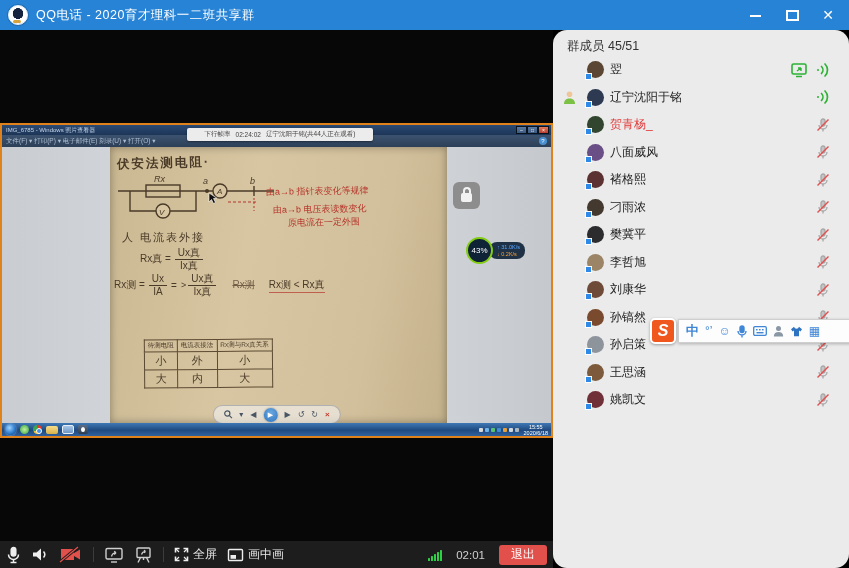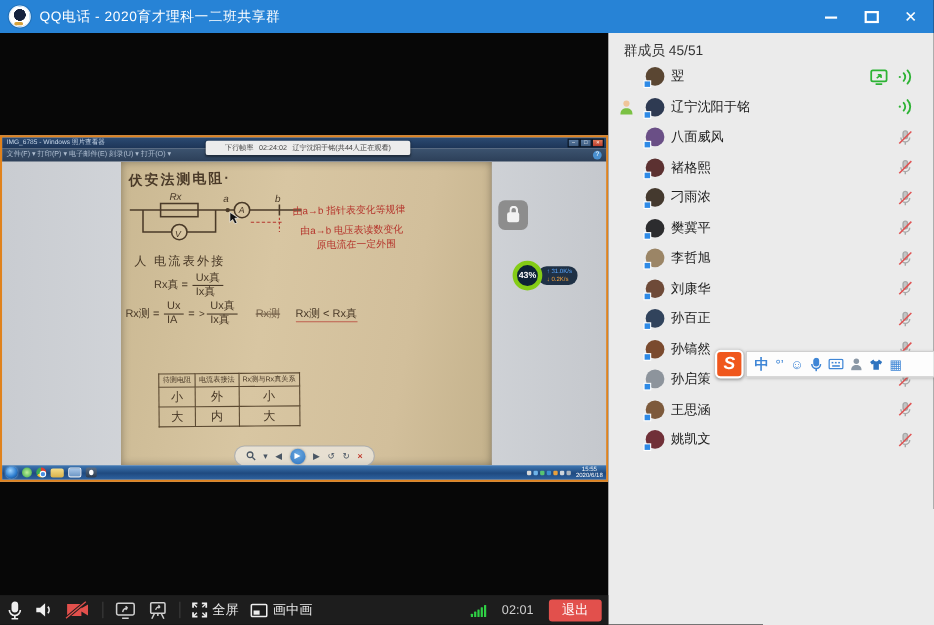--- a/index.html
+++ b/index.html
@@ -10,21 +10,21 @@
   .qq-logo{width:18px;height:18px;border-radius:50%;background:radial-gradient(circle at 50% 42%,#16233f 0 38%,#ffffff 40% 72%,#d8dee6 73%);border:1px solid #eaf2fa;box-shadow:0 0 0 1px rgba(0,0,0,.15);margin-right:8px;position:relative;}
   .qq-logo:after{content:"";position:absolute;left:4px;bottom:1px;width:8px;height:3px;background:#d8a33c;border-radius:2px;}
   .tb-title{color:#fff;font-size:12.5px;letter-spacing:.5px;}
   .win-controls{margin-left:auto;display:flex;align-items:center;gap:22px;padding-right:6px;}
   .wc{width:14px;height:14px;position:relative;cursor:pointer;}
   .wc-min:after{content:"";position:absolute;left:1px;top:7px;width:11px;height:2px;background:#fff;}
   .wc-max:after{content:"";position:absolute;left:1px;top:2px;width:9px;height:7px;border:2px solid #fff;}
   .wc-close{color:#fff;font-size:14px;line-height:14px;text-align:center;font-weight:bold;}
   
   .video{position:absolute;top:30px;left:0;width:553px;height:511px;background:#070707;overflow:hidden;}
-  .sidebar{position:absolute;top:30px;left:553px;width:296px;height:538px;background:#ebebeb;overflow:hidden;}
+  .sidebar{position:absolute;top:30px;left:553px;width:296px;height:538px;background:#ebebeb;overflow:hidden;border-radius:14px;}
   .toolbar{position:absolute;left:0;top:541px;width:553px;height:27px;background:#1d1d1d;display:flex;align-items:center;padding:0 6px;box-sizing:border-box;gap:10px;}
   
   .desktop{position:absolute;left:0;top:93px;width:553px;height:315px;box-sizing:border-box;border:2px solid #e0821c;background:#cdd0d4;}
   .pv-titlebar{position:absolute;left:0;top:0;right:0;height:10px;background:linear-gradient(#2b4a72,#1d3557);color:#c7d6e8;font-size:6px;line-height:10px;padding-left:4px;white-space:nowrap;overflow:hidden;}
   .pv-winctrl{position:absolute;right:2px;top:1px;display:flex;height:8px;}
   .pv-winctrl span{width:11px;height:8px;box-sizing:border-box;border:1px solid #09131f;background:linear-gradient(#5b7émonie,#3c5a7e);background:linear-gradient(#5b7ba0,#3c5a7e);color:#fff;font-size:5px;line-height:6px;text-align:center;}
   .pv-winctrl .pvc-close{background:linear-gradient(#e07a5a,#b93b2c);}
   .pv-menubar{position:absolute;left:0;top:10px;right:0;height:12px;background:linear-gradient(#3c536f,#2c3f58);color:#aebdd0;font-size:6.5px;line-height:12px;padding-left:4px;white-space:nowrap;}
   .pv-help{position:absolute;right:4px;top:12px;width:8px;height:8px;border-radius:50%;background:#4a90d0;color:#fff;font-size:6px;line-height:8px;text-align:center;}
   .notify-pill{position:absolute;left:185px;top:3px;width:186px;height:13px;background:#ececec;border-radius:2px;box-shadow:0 1px 2px rgba(0,0,0,.4);display:flex;align-items:center;justify-content:center;gap:5px;font-size:6.5px;color:#444;white-space:nowrap;}
@@ -33,21 +33,21 @@
   .photo{position:absolute;left:108px;top:0;width:337px;height:276px;background:linear-gradient(100deg,#cab892 0%,#d8c6a2 40%,#d2bf9b 75%,#c4b28c 100%);color:#4a3a28;overflow:hidden;box-shadow:0 0 8px rgba(0,0,0,.35) inset;}
   .n-title{position:absolute;left:7px;top:8px;font-size:12.5px;font-weight:bold;letter-spacing:2px;transform:rotate(-1.5deg);}
   .n-circuit{position:absolute;left:6px;top:24px;}
   .n-red{position:absolute;color:#b5352c;font-size:9px;white-space:nowrap;transform:rotate(-1deg);}
   .r1{left:156px;top:38px;}
   .r2{left:163px;top:56px;}
   .r3{left:178px;top:69px;}
   .n-sec{position:absolute;left:12px;top:83px;font-size:11px;letter-spacing:2px;}
   .n-f1{position:absolute;left:30px;top:100px;font-size:10px;display:flex;align-items:center;gap:4px;}
   .n-f2{position:absolute;left:4px;top:126px;font-size:10px;display:flex;align-items:center;gap:4px;}
-  .frac{display:inline-flex;flex-direction:column;align-items:flex-start;line-height:1.15;}
+  .frac{display:inline-flex;flex-direction:column;align-items:center;line-height:1.15;}
   .frac .num{border-bottom:1px solid #4a3a28;padding:0 3px;}
   .frac .den{padding:0 3px;}
   .gt{font-size:9px;margin-right:-2px;}
   .struck{margin-left:12px;text-decoration:line-through;color:#5a4632;opacity:.8;}
   .f2rel{margin-left:10px;color:#4a3a28;border-bottom:1px solid rgba(181,53,44,.7);}
   .n-cond{position:absolute;left:5px;top:165px;font-size:10.5px;white-space:nowrap;}
   .circled{border:1.5px solid #b5352c;border-radius:50%;padding:0 3px;}
   .n-table{position:absolute;left:34px;top:192px;border-collapse:collapse;transform:rotate(-.5deg);}
   .n-table th,.n-table td{border:1px solid #5c4a32;text-align:center;}
   .n-table th{font-size:6.5px;font-weight:normal;padding:1px 3px;}
@@ -68,21 +68,21 @@
   .tk-qq{background:linear-gradient(#5a6e86,#2c3c50);position:relative;}
   .tk-qq:after{content:"";position:absolute;left:3px;top:2px;width:4px;height:5px;border-radius:50%;background:#fff;}
   .tray{margin-left:auto;display:flex;align-items:center;gap:2px;}
   .tray i{display:block;width:4px;height:4px;border-radius:1px;}
   .clock{color:#fff;font-size:5.5px;line-height:6px;text-align:center;margin-left:3px;white-space:nowrap;}
   
   .float-lock{position:absolute;left:453px;top:152px;width:27px;height:27px;border-radius:6px;background:#8d8d8d;display:flex;align-items:center;justify-content:center;cursor:pointer;}
   .lock-glyph{width:11px;height:9px;background:#f2f2f2;border-radius:2px;position:relative;margin-top:4px;}
   .lock-glyph:before{content:"";position:absolute;left:1.5px;top:-6px;width:8px;height:8px;border:2px solid #f2f2f2;border-bottom:none;border-radius:5px 5px 0 0;box-sizing:border-box;}
   .net-widget{position:absolute;left:466px;top:207px;display:flex;align-items:center;}
-  .net-circle{width:27px;height:27px;border-radius:50%;background:#0e2336;border:4px solid #84cc16;box-sizing:border-box;color:#fff;font-size:8px;display:flex;align-items:center;justify-content:center;z-index:2;font-weight:bold;}
+  .net-circle{width:27px;height:27px;border-radius:50%;background:#0e2336;border:2px solid #84cc16;box-sizing:border-box;color:#fff;font-size:8px;display:flex;align-items:center;justify-content:center;z-index:2;}
   .net-pill{margin-left:-4px;background:rgba(16,36,58,.92);border-radius:8px;padding:2px 5px 2px 8px;display:flex;flex-direction:column;justify-content:center;gap:1px;}
   .net-row{font-size:5.5px;line-height:6px;white-space:nowrap;}
   .net-up{color:#5aa7ff;}
   .net-down{color:#f2a13c;}
   
   .sb-header{padding:8px 0 6px 14px;font-size:12.5px;color:#333;}
   .member-list{position:absolute;left:0;top:26px;right:0;bottom:0;}
   .mrow{position:relative;height:27.5px;display:flex;align-items:center;padding-left:34px;cursor:default;}
   .p-ico{position:absolute;left:9px;top:6px;visibility:hidden;}
   .mrow.presenter .p-ico{visibility:visible;}
@@ -327,20 +327,40 @@
               <svg width="16" height="16" viewBox="0 0 16 16" fill="none" stroke="#2db334" stroke-width="1.7" stroke-linecap="round">
                 <circle cx="3" cy="8" r="1" fill="#2db334" stroke="none"></circle>
                 <path d="M6.5 4.5 a5 5 0 0 1 0 7"></path>
                 <path d="M10 2 a8.5 8.5 0 0 1 0 12"></path>
               </svg>
             </span>
 
           </span>
         </div>
 
+        <div class="mrow st-muted red">
+
+          <span class="avatar" style="background: rgb(49, 69, 47);">
+            <span class="badge"></span>
+          </span>
+          <span class="mname">贺青杨_</span>
+          <span class="ricons">
+
+            <span class="i-muted">
+              <svg width="16" height="16" viewBox="0 0 16 16">
+                <g stroke="#a8a8a8" stroke-width="1.3" fill="#c4c4c4">
+                  <rect x="6" y="2" width="4" height="7" rx="2"></rect>
+                  <path d="M4 8 a4 4 0 0 0 8 0" fill="none"></path>
+                  <line x1="8" y1="12" x2="8" y2="14.5" fill="none"></line>
+                </g>
+                <line x1="2.5" y1="13.5" x2="13.5" y2="2.5" stroke="#e05252" stroke-width="1.4"></line>
+              </svg>
+            </span>
+          </span>
+        </div>
 
 
         <div class="mrow st-muted">
 
           <span class="avatar" style="background: rgb(106, 79, 134);">
             <span class="badge"></span>
           </span>
           <span class="mname">八面威风</span>
           <span class="ricons">
 
@@ -458,40 +478,20 @@
                   <line x1="8" y1="12" x2="8" y2="14.5" fill="none"></line>
                 </g>
                 <line x1="2.5" y1="13.5" x2="13.5" y2="2.5" stroke="#e05252" stroke-width="1.4"></line>
               </svg>
             </span>
           </span>
         </div>
 
 
 
-        <div class="mrow st-muted">
-
-          <span class="avatar" style="background: rgb(49, 67, 92);">
-            <span class="badge"></span>
-          </span>
-          <span class="mname">孙百正</span>
-          <span class="ricons">
-
-            <span class="i-muted">
-              <svg width="16" height="16" viewBox="0 0 16 16">
-                <g stroke="#a8a8a8" stroke-width="1.3" fill="#c4c4c4">
-                  <rect x="6" y="2" width="4" height="7" rx="2"></rect>
-                  <path d="M4 8 a4 4 0 0 0 8 0" fill="none"></path>
-                  <line x1="8" y1="12" x2="8" y2="14.5" fill="none"></line>
-                </g>
-                <line x1="2.5" y1="13.5" x2="13.5" y2="2.5" stroke="#e05252" stroke-width="1.4"></line>
-              </svg>
-            </span>
-          </span>
-        </div>
 
         <div class="mrow st-muted">
 
           <span class="avatar" style="background: rgb(122, 74, 46);">
             <span class="badge"></span>
           </span>
           <span class="mname">孙镐然</span>
           <span class="ricons">
 
             <span class="i-muted">

